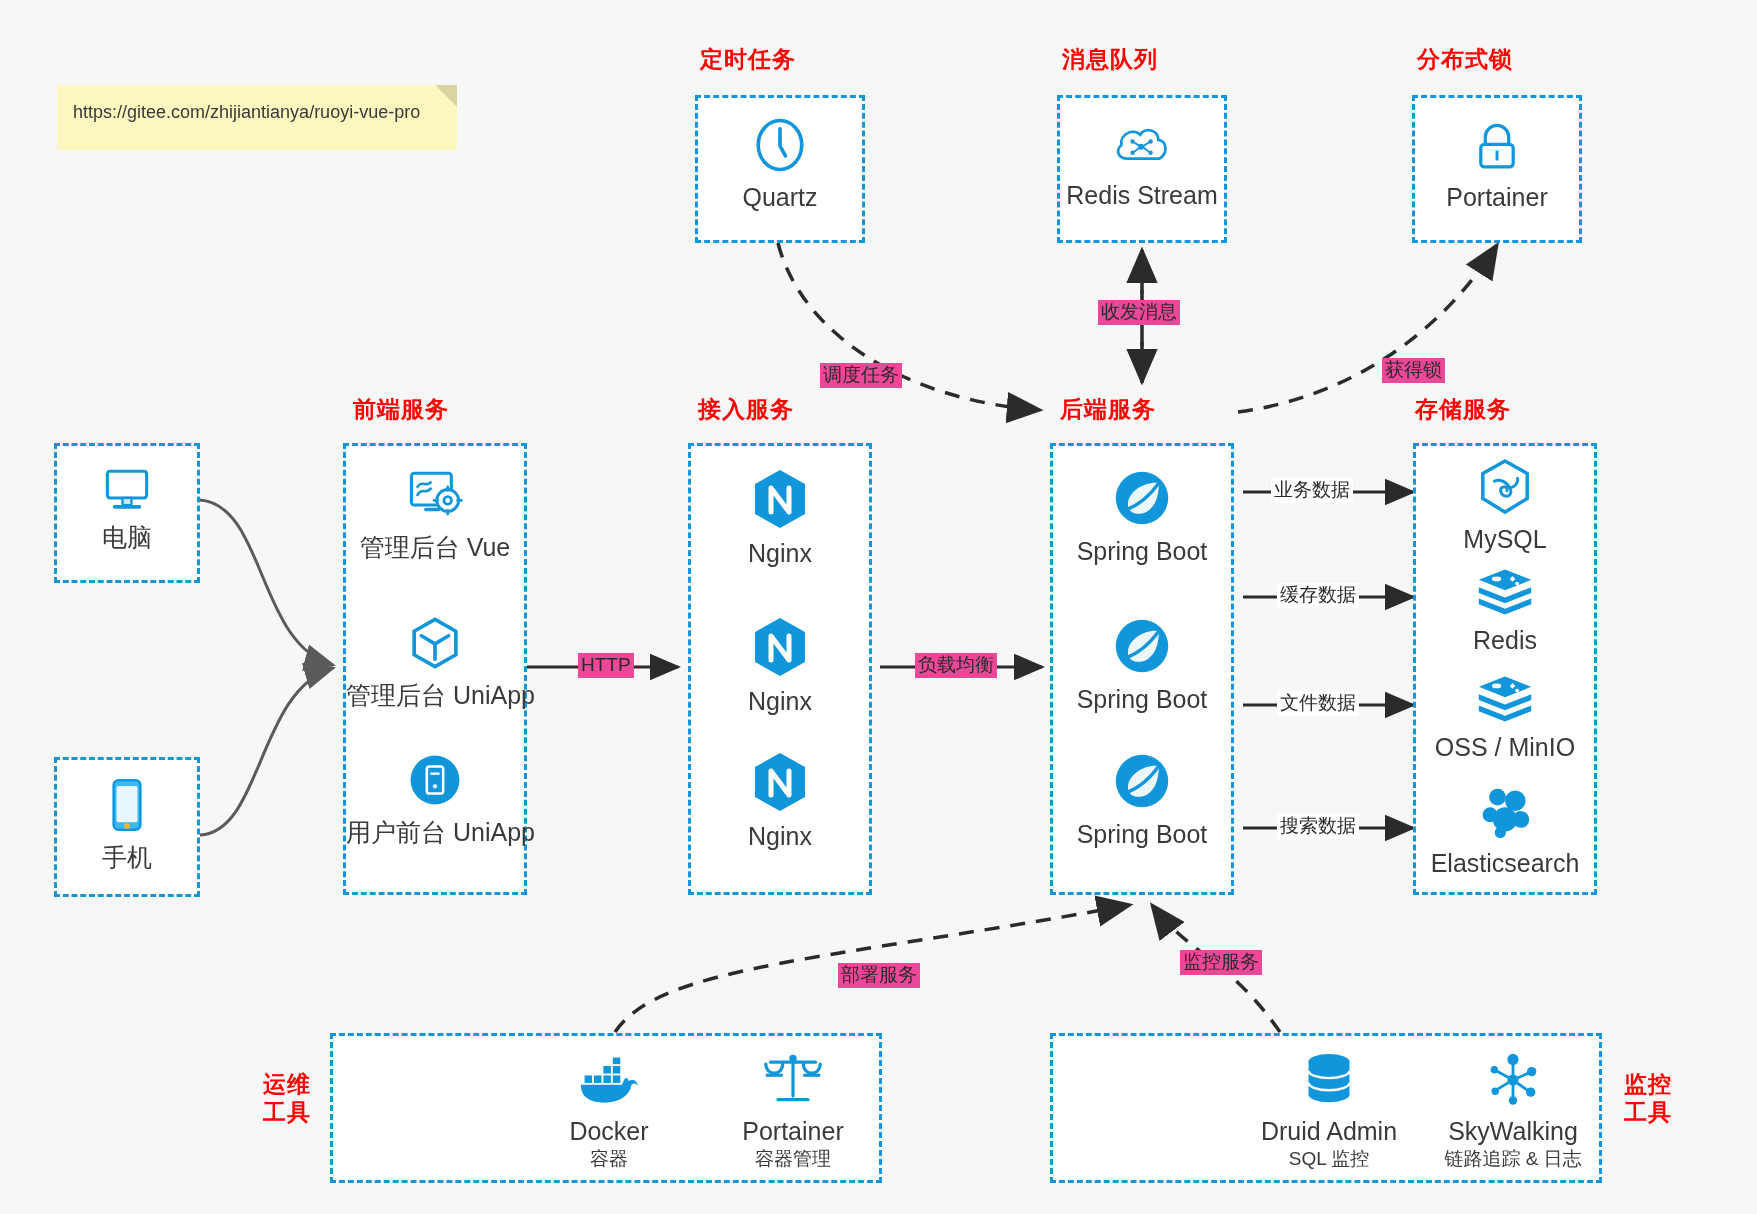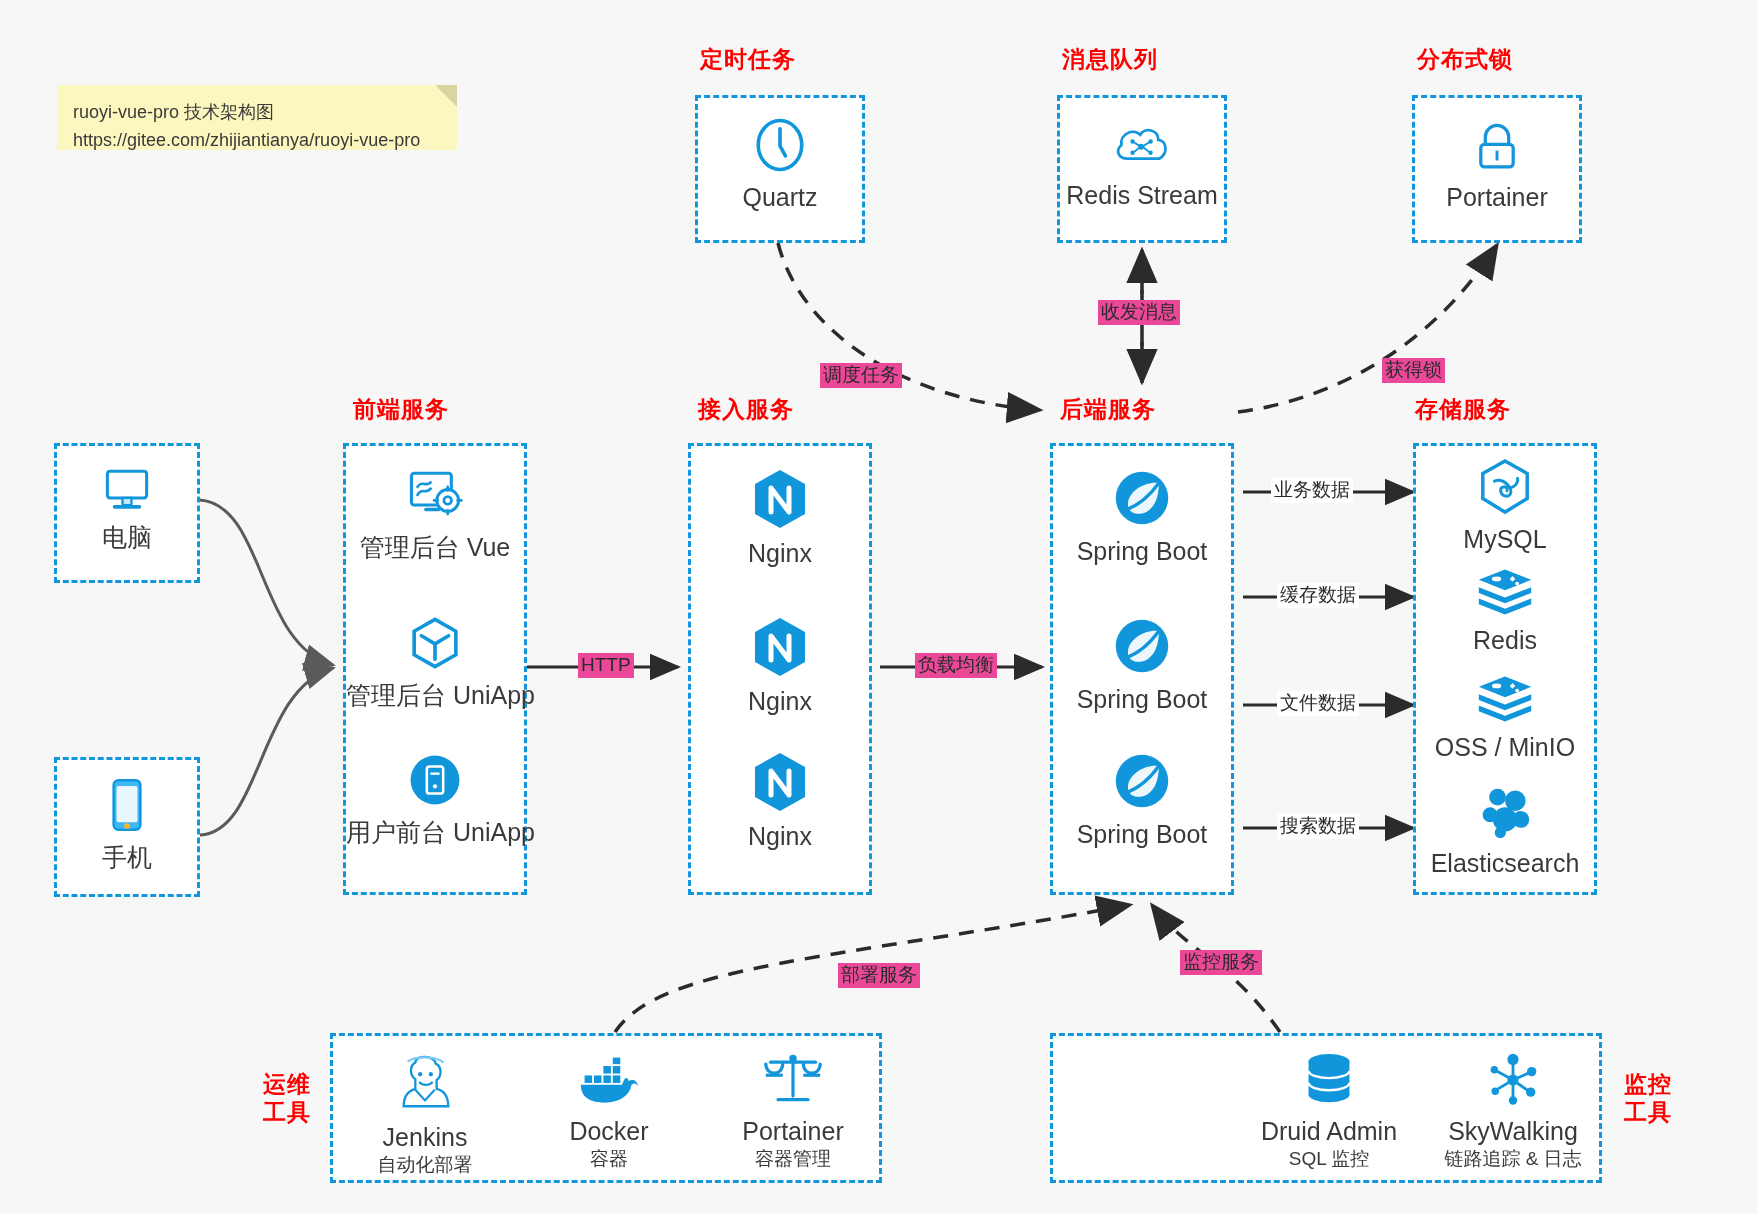--- a/index.html
+++ b/index.html
@@ -121,21 +121,20 @@
 
     <path d="M1238,412 C1330,400 1430,350 1497,245" fill="none" stroke="#2b2b2b" stroke-width="3.5" stroke-dasharray="15 11" marker-end="url(#arrH)"></path>
 
     <path d="M615,1032 C660,965 830,960 1130,905" fill="none" stroke="#2b2b2b" stroke-width="3.5" stroke-dasharray="15 11" marker-end="url(#arrH)"></path>
 
     <path d="M1280,1032 C1230,960 1190,955 1152,905" fill="none" stroke="#2b2b2b" stroke-width="3.5" stroke-dasharray="15 11" marker-end="url(#arrH)"></path>
   </svg>
 
   <div id="note">
     <span class="fold"></span>
-    <div>ruoyi-vue-pro 技术架构图</div>
     <div>https://gitee.com/zhijiantianya/ruoyi-vue-pro</div>
   </div>
 
   <div class="grp-title" style="left:700px;top:45px;width:160px;">定时任务</div>
   <div class="dbox" style="left:695px;top:95px;width:170px;height:148px;">
     <div class="node" style="top:18px;">
       <span class="ico">
         <svg width="58" height="58" viewBox="0 0 64 64">
           <ellipse cx="32" cy="32" rx="24" ry="27" fill="none" stroke="#1296db" stroke-width="4"></ellipse>
           <path d="M32 14 L32 33 L38 44" fill="none" stroke="#1296db" stroke-width="4" stroke-linecap="round"></path>
@@ -376,34 +375,20 @@
       <span class="cap">Elasticsearch</span>
     </div>
   </div>
 
   <div class="grp-title side" style="left:252px;top:1070px;width:70px;">
     <div>运维</div>
     <div>工具</div>
   </div>
   <div class="dbox" style="left:330px;top:1033px;width:552px;height:150px;">
 
-    <div class="node" style="top:14px;left:0;width:184px;">
-      <span class="ico">
-        <svg width="62" height="64" viewBox="0 0 64 66">
-          <path d="M22 13 C22 5 42 5 43 14 C50 17 49 28 44 31 L44 40 C52 42 56 48 56 58 L10 58 C10 48 15 42 22 40 L22 30 C16 26 16 16 22 13 Z" fill="#ffffff" stroke="#1296db" stroke-width="2.4"></path>
-          <circle cx="27" cy="25" r="2.2" fill="#1296db"></circle>
-          <circle cx="38" cy="25" r="2.2" fill="#1296db"></circle>
-          <path d="M26 33 C30 37 36 37 40 33" fill="none" stroke="#1296db" stroke-width="2.2"></path>
-          <path d="M22 41 L32 52 L42 41" fill="none" stroke="#1296db" stroke-width="2.2"></path>
-          <path d="M14 12 C22 6 44 6 51 13" fill="none" stroke="#7ecdf5" stroke-width="2.2"></path>
-        </svg>
-      </span>
-      <span class="cap">Jenkins</span>
-      <span class="cap2">自动化部署</span>
-    </div>
 
     <div class="node" style="top:20px;left:184px;width:184px;">
       <span class="ico">
         <svg width="62" height="52" viewBox="0 0 66 54">
           <g fill="#1296db">
             <rect x="17" y="20" width="8" height="8"></rect>
               <rect x="27" y="20" width="8" height="8"></rect>
             <rect x="37" y="20" width="8" height="8"></rect>
               <rect x="27" y="10" width="8" height="8"></rect>
             <rect x="37" y="10" width="8" height="8"></rect>

